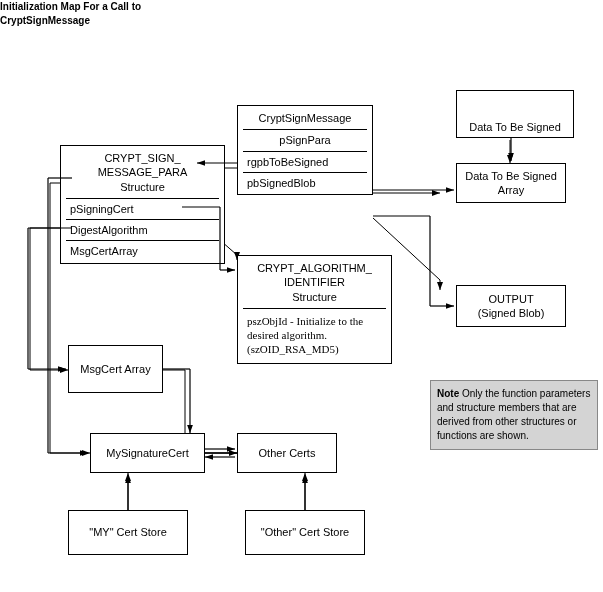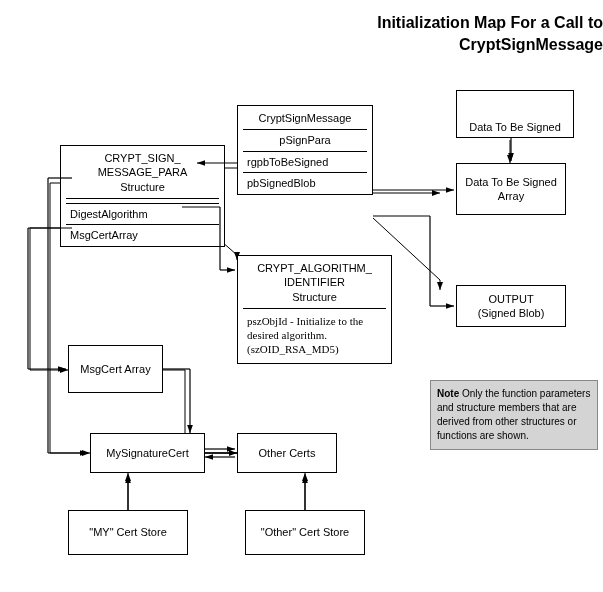--- a/index.html
+++ b/index.html
@@ -11,24 +11,24 @@
       font-size: 11px;
       overflow: hidden;
       position: relative;
     }
     .page-container {
       width: 603px;
       height: 592px;
       position: relative;
     }
     .title {
-      text-align: right;
+      text-align: left;
       font-weight: bold;
-      font-size: 16px;
-      padding-top: 12px;
+      font-size: 10px;
+      padding-top: 0;
       line-height: 1.4;
     }
     
     .box {
       position: absolute;
       border: 1px solid #000;
       background: #fff;
       text-align: center;
       display: flex;
       flex-direction: column;
@@ -121,37 +121,38 @@
     <div style="width:100%; text-align:center; padding:1px 4px;">pSignPara</div>
     <div class="box-divider"></div>
     <div style="width:100%; text-align:left; padding:1px 4px;">rgpbToBeSigned</div>
     <div class="box-divider"></div>
     <div style="width:100%; text-align:left; padding:1px 4px;">pbSignedBlob</div>
   </div>
 
   <div class="box" style="left:60px; top:145px; width:165px;">
     <div style="padding:2px 0;">CRYPT_SIGN_<br>MESSAGE_PARA<br>Structure</div>
     <div class="box-divider"></div>
+    <div style="width:100%; text-align:left; padding:1px 4px;">pSigningCert</div>
     <div class="box-divider"></div>
     <div style="width:100%; text-align:left; padding:1px 4px;">DigestAlgorithm</div>
     <div class="box-divider"></div>
     <div style="width:100%; text-align:left; padding:1px 4px;">MsgCertArray</div>
   </div>
 
   <div class="box" style="left:237px; top:255px; width:155px; text-align:left;">
     <div style="text-align:center; width:100%; padding:2px 0;">CRYPT_ALGORITHM_<br>IDENTIFIER<br>Structure</div>
     <div class="box-divider"></div>
     <div style="padding:3px 4px; text-align:left;font-family:Liberation Serif, serif;">pszObjId - Initialize to the desired algorithm. (szOID_RSA_MD5)</div>
   </div>
 
   <div class="box" style="left:456px; top:90px; width:118px; height:48px;justify-content:flex-end;">
     <div>Data To Be Signed</div>
   </div>
 
-  <div class="box" style="left:456px; top:163px; width:110px; height:52px;">
+  <div class="box" style="left:456px; top:163px; width:110px; height:40px;">
     <div>Data To Be Signed Array</div>
   </div>
 
   <div class="box" style="left:456px; top:285px; width:110px; height:42px;">
     <div>OUTPUT<br>(Signed Blob)</div>
   </div>
 
   <div class="box" style="left:68px; top:345px; width:95px; height:48px;">
     <div>MsgCert Array</div>
   </div>

